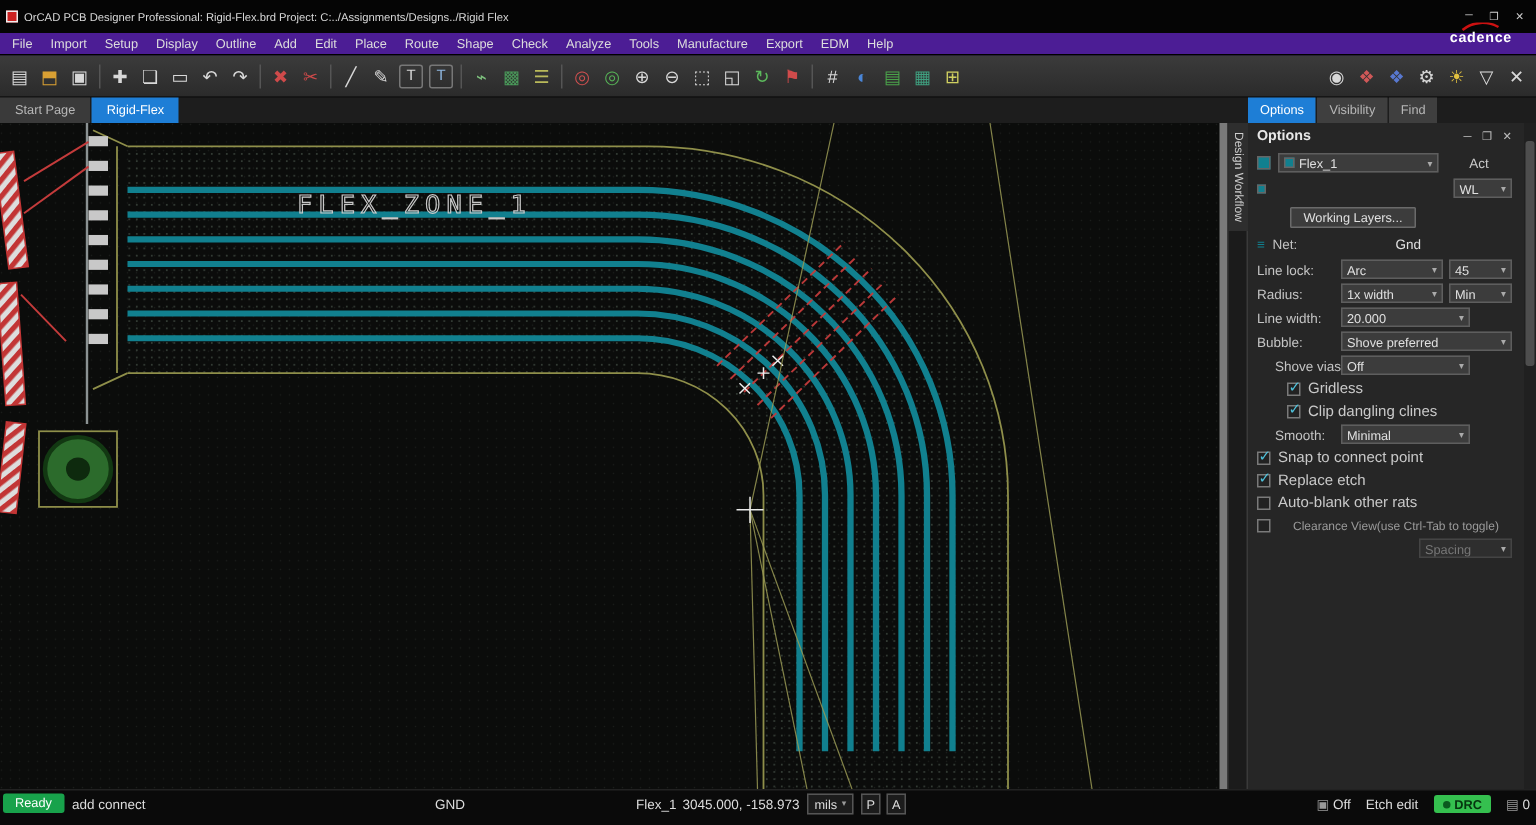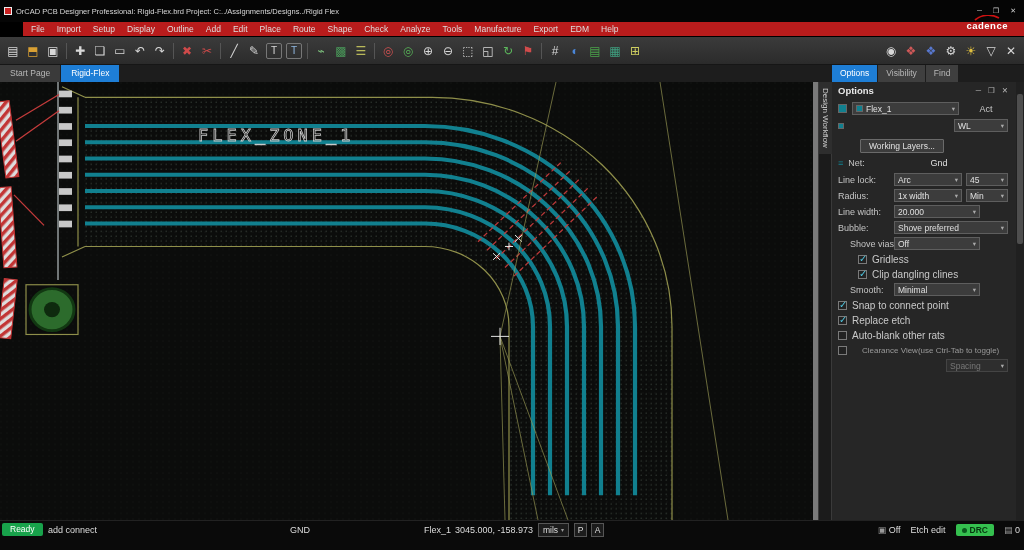--- a/index.html
+++ b/index.html
@@ -8,21 +8,21 @@
   .app { width:1024px; height:550px; display:flex; flex-direction:column; background:#000; }
 
   
   .titlebar { height:22px; background:#050505; display:flex; align-items:center; padding:0 4px; color:#ddd; }
   .app-icon { width:8px; height:8px; background:#c22; border:1px solid #eee; margin-right:4px; flex:0 0 auto; }
   .title-text { font-size:7.5px; white-space:nowrap; color:#d8d8d8; }
   .win-controls { margin-left:auto; display:flex; gap:11px; font-size:7px; color:#ccc; padding-right:4px; }
   .win-controls span { cursor:default; }
 
   
-  .menubar { height:15px; background:#b91c1c; display:flex; align-items:center; padding-left:2px; border-bottom:1px solid #000;margin-left:23px; }
+  .menubar { height:15px; background:#4c1d95; display:flex; align-items:center; padding-left:2px; border-bottom:1px solid #000; }
   .menu-item { font-size:8.5px; color:#ddd; padding:0 6px; line-height:15px; }
   .brand { margin-left:auto; margin-right:8px; display:flex; flex-direction:column; align-items:center; line-height:1; }
   .brand svg { display:block; }
   .brand-text { font-size:9.5px; color:#fff; letter-spacing:.5px; font-weight:600; }
 
   
   .toolbar { height:28px; background:linear-gradient(#3b3b3b,#2b2b2b); border-bottom:1px solid #161616;
     display:flex; align-items:center; padding:0 3px; }
   .tb-group { display:flex; align-items:center; }
   .tb-right { margin-left:auto; }
@@ -59,21 +59,21 @@
   .ph-icons { margin-left:auto; display:flex; gap:7px; font-size:7.5px; color:#bbb; }
   .p-top { display:flex; align-items:center; margin:4px 6px 2px 6px; gap:5px; }
   .sq { width:9px; height:9px; background:var(--trace-teal,#11808f); border:1px solid #666; flex:0 0 auto; }
   .sq.sm { width:7px; height:7px; }
   .sq.xs { width:6px; height:6px; }
   .flex1 { flex:1; }
   .combo { background:#3c3c3c; border:1px solid #5e5e5e; height:13px; display:flex; align-items:center;
     padding:0 3px; font-size:8.5px; color:#e0e0e0; gap:3px; }
   .combo .cv { flex:1; white-space:nowrap; overflow:hidden; }
   .combo .ar { font-size:6.5px; color:#aaa; }
-  .combo.w44 { width:54px; flex:0 0 auto; }
+  .combo.w44 { width:39px; flex:0 0 auto; }
   .combo.disabled { color:#777; background:#2e2e2e; border-color:#444; }
   .act { width:44px; text-align:center; font-size:9px; }
   .p-center { margin:3px 6px 3px 28px; }
   .pbtn { background:#3c3c3c; border:1px solid #6a6a6a; color:#e0e0e0; font-size:8.5px; padding:1px 8px;
     font-family:inherit; border-radius:1px; }
   .p-net { display:flex; align-items:center; margin:5px 6px; gap:5px; }
   .net-icon { color:var(--trace-teal,#11808f); font-size:9px; }
   .net-val { flex:1; text-align:center; font-size:9px; color:#e0e0e0; }
   .p-row { display:grid; grid-template-columns:52px 1fr 42px; gap:4px; align-items:center; margin:3px 6px; }
   .p-row .plabel { font-size:9px; }
@@ -86,21 +86,21 @@
   .chk { width:9px; height:9px; border:1px solid #7a7a7a; background:#222; position:relative; flex:0 0 auto; }
   .chk.checked::after { content:"✓"; position:absolute; left:0px; top:-3px; font-size:10px;
     color:var(--check-teal,#4fc3dd); }
   .chk-label { font-size:10px; white-space:nowrap; }
   .chk-label.small { font-size:8px; color:#9a9a9a;margin-left:10px; }
   .opt-btn { margin-left:auto; }
   .p-end { display:flex; justify-content:flex-end; margin:3px 6px; }
   .p-end .combo { width:62px; }
 
   
-  .statusbar { height:30px; background:#0a0a0a; position:relative; color:#ddd; font-size:9px; border-top:1px solid #222; }
+  .statusbar { height:24px; background:#0a0a0a; position:relative; color:#ddd; font-size:9px; border-top:1px solid #222; }
   .sb { position:absolute; top:0; line-height:18px; white-space:nowrap; }
   .sb-ready { left:2px; top:2px; line-height:13px; background:var(--ready-green,#18a24b); color:#fff;
     padding:0 8px; border-radius:2px; font-size:8.5px; }
   .sb-cmd { left:48px; }
   .sb-net { left:290px; }
   .sb-design { left:424px; }
   .sb-coords { left:455px; }
   .sb-box { border:1px solid #555; background:#1c1c1c; line-height:12px; top:2px; padding:0 4px; font-size:8.5px; }
   .sb-units { left:538px; display:flex; gap:3px; align-items:center; }
   .sb-units .ar { font-size:6px; color:#999; }

